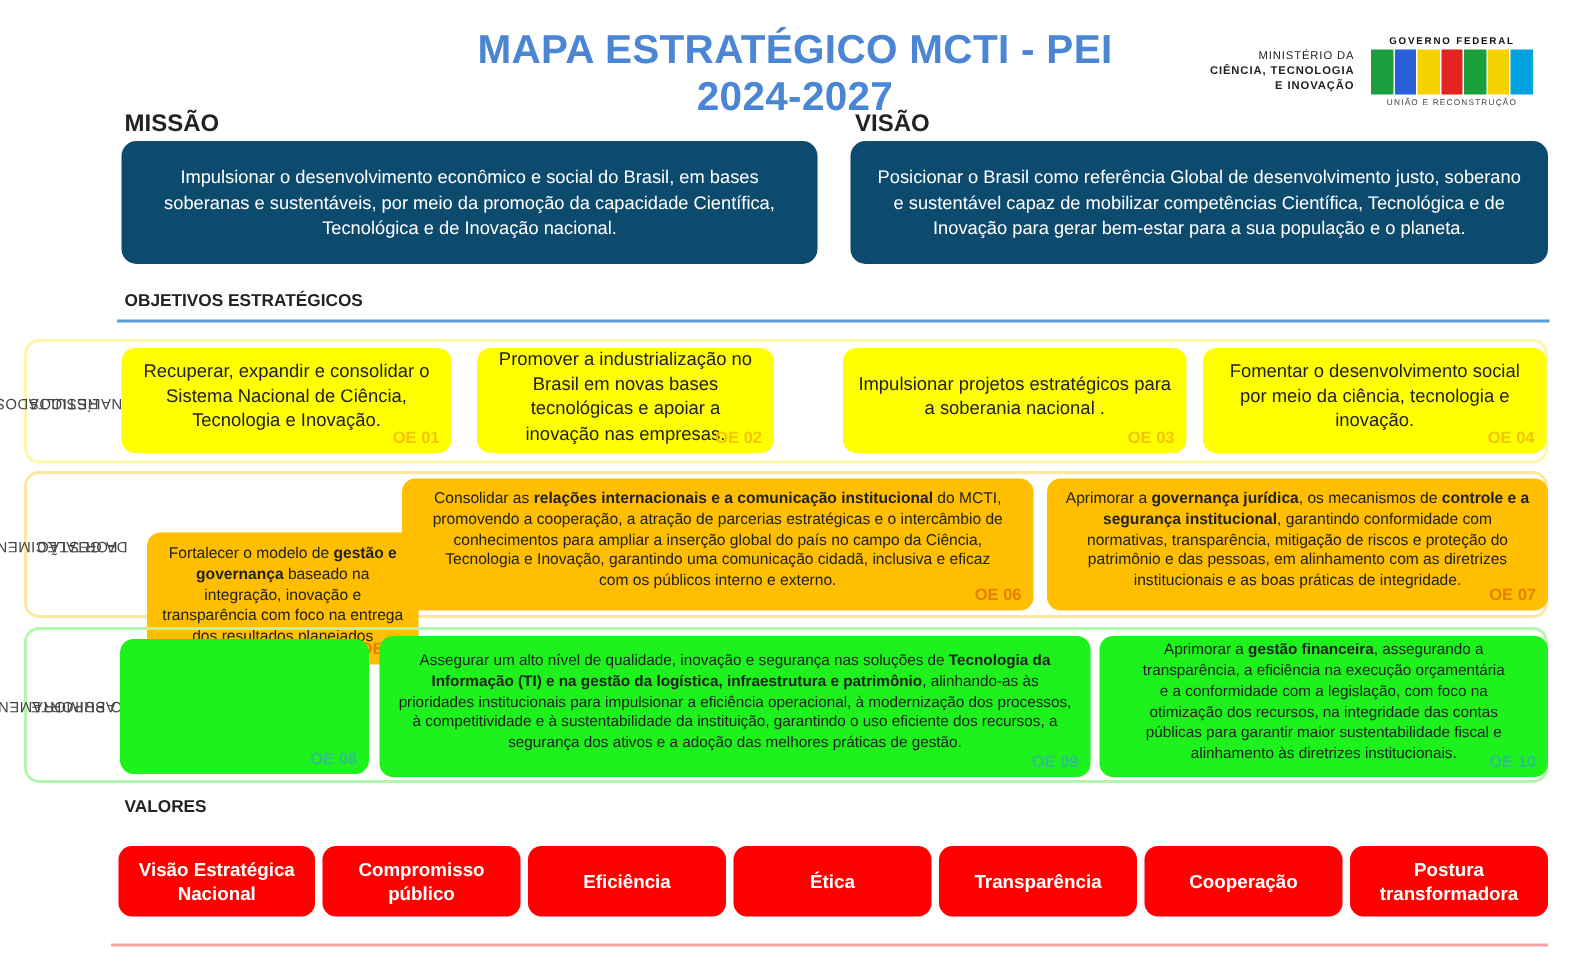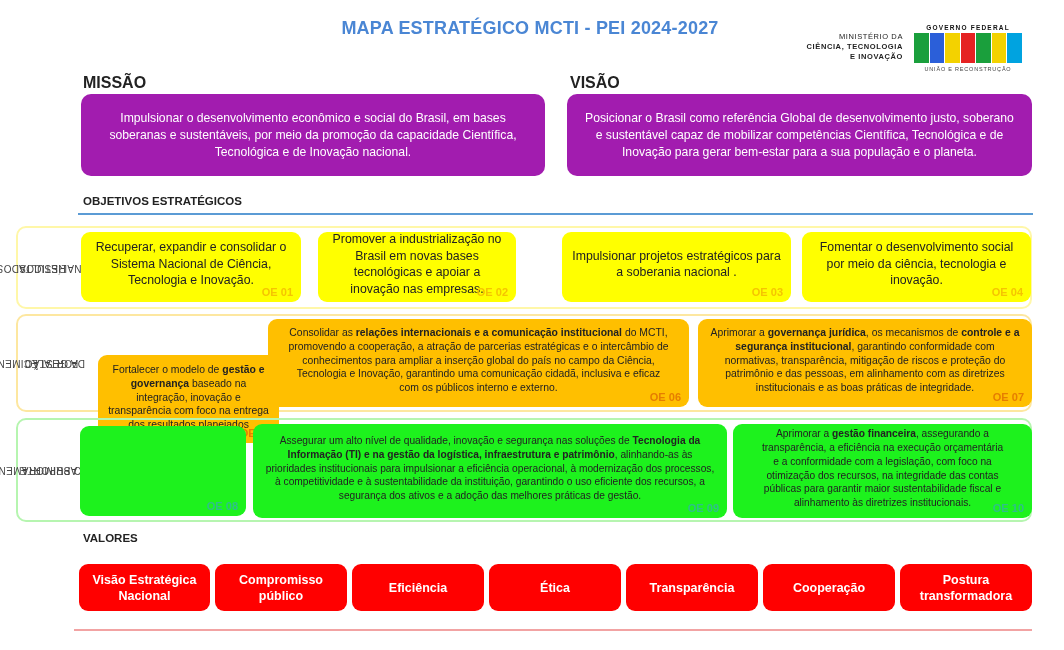--- a/index.html
+++ b/index.html
@@ -1,34 +1,34 @@
 <!DOCTYPE html>
 <html><head>
 <meta charset="utf-8">
 <style>
   * { box-sizing: border-box; margin: 0; padding: 0; }
   html, body { width: 1064px; height: 650px; background: #ffffff; overflow: hidden; }
   body { font-family: "Liberation Sans", "DejaVu Sans", sans-serif; color: #222; position: relative; }
 
   .title { position: absolute; left: 300px; top: 18px; width: 460px; text-align: center;
-           font-size: 18px; font-weight: bold; color: #4a86d4; letter-spacing: 0.2px; }
+           font-size: 27px; font-weight: bold; color: #4a86d4; letter-spacing: 0.2px; }
 
   .ministry { position: absolute; left: 790px; top: 32px; width: 113px; text-align: right;
               font-size: 7.5px; font-weight: bold; line-height: 10px; letter-spacing: 0.6px; color: #222; }
   .ministry .l1 { font-weight: normal; }
 
   .gov { position: absolute; left: 914px; top: 24px; width: 108px; }
   .gov .top { font-size: 6.5px; font-weight: bold; letter-spacing: 1.2px; text-align: center; color: #111; }
   .gov .logo { display: flex; height: 30px; margin-top: 2px; gap: 1px; }
   .gov .logo span { flex: 1; position: relative; overflow: hidden; }
   .gov .bot { font-size: 5.5px; letter-spacing: 0.8px; text-align: center; color: #444; margin-top: 3px; }
 
   .sec-label { position: absolute; font-size: 16px; font-weight: bold; color: #222; }
 
-  .blue-box { position: absolute; background: #a21caf; border-radius: 10px; color: #ffffff;
+  .blue-box { position: absolute; background: #0c4a6e; border-radius: 10px; color: #ffffff;
               font-size: 12.2px; line-height: 17px; text-align: center;
               display: flex; align-items: center; justify-content: center; padding: 0 14px; }
 
   .hline { position: absolute; left: 78px; width: 955px; height: 2px; background: #5b9bd5; }
 
   .band { position: absolute; left: 16px; width: 1016px; border-radius: 10px; border: 2px solid; }
   .band.yellow { border-color: #fff7a8; }
   .band.orange { border-color: #fde7a0; }
   .band.green { border-color: #b6f5b0; }
 

